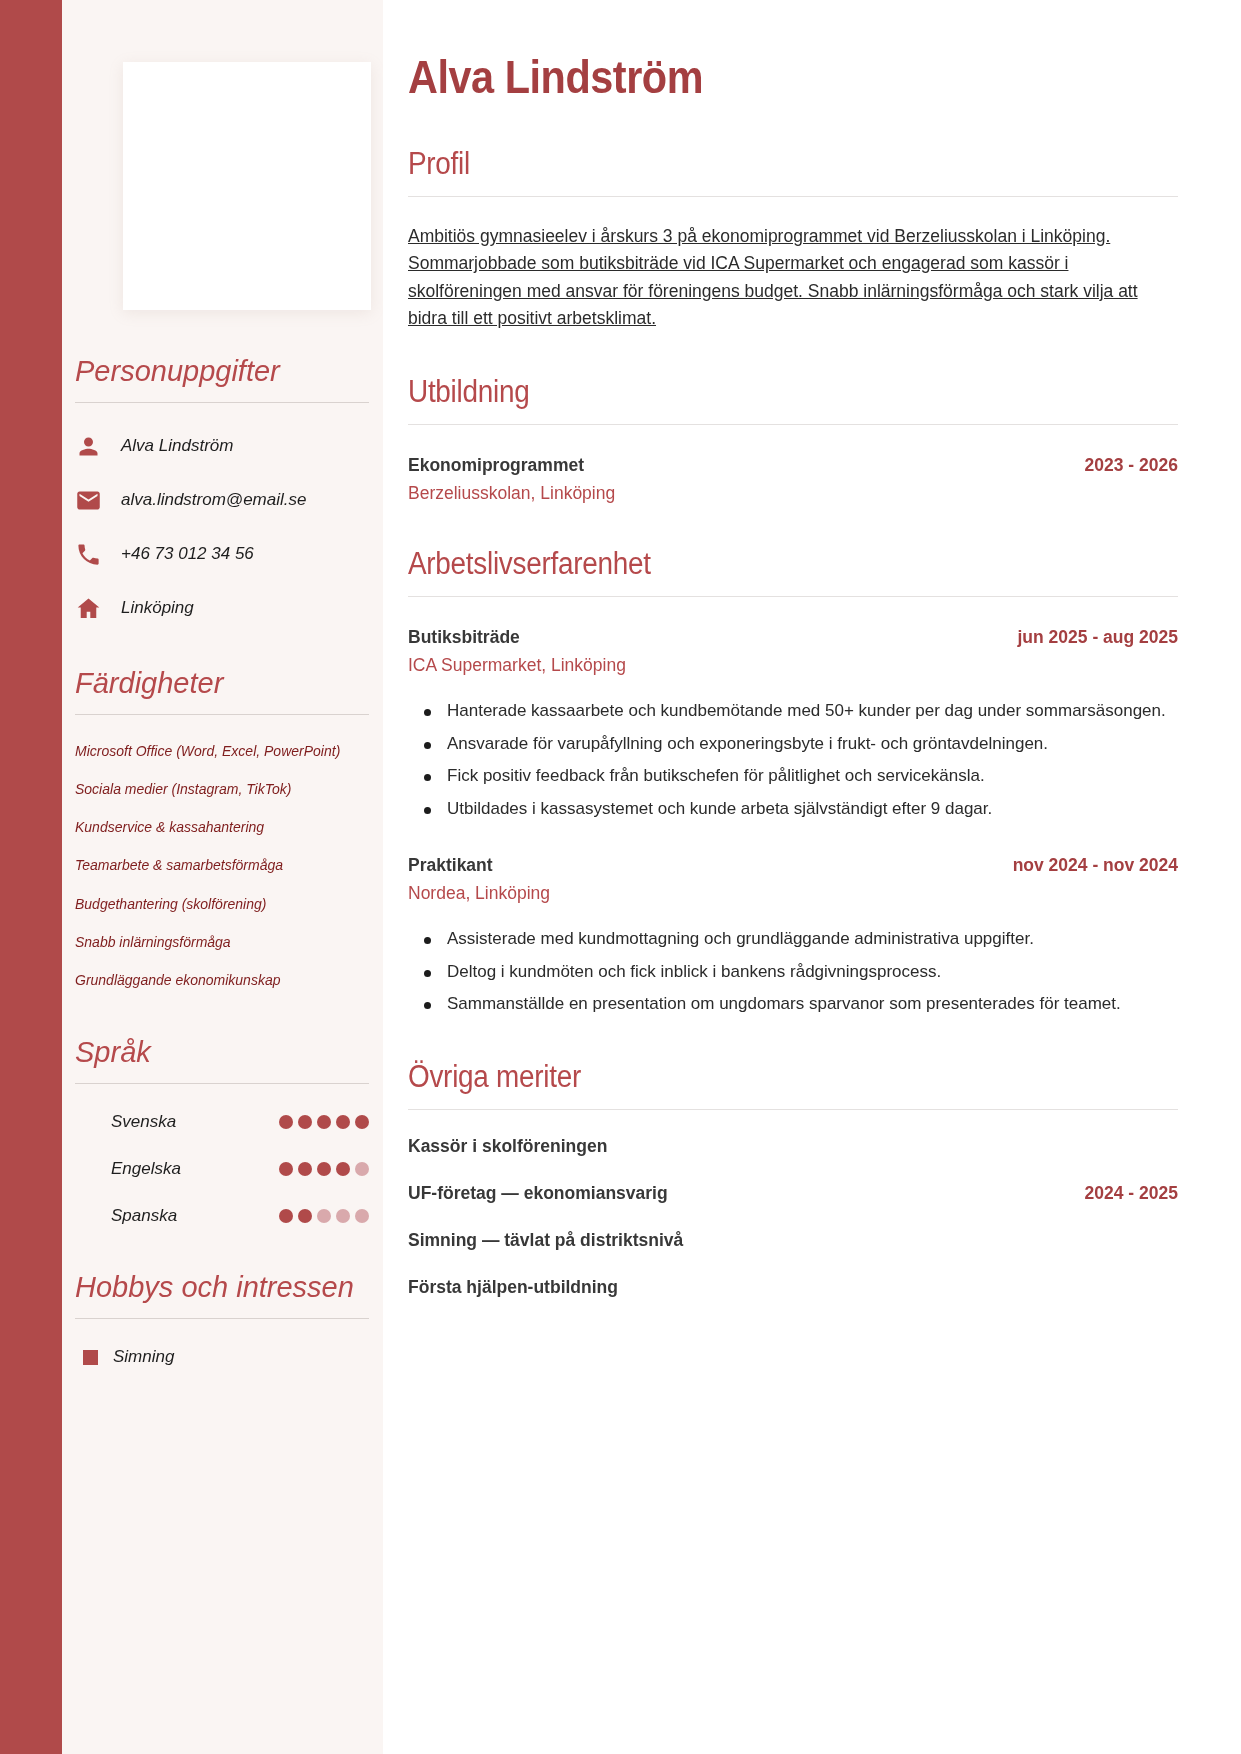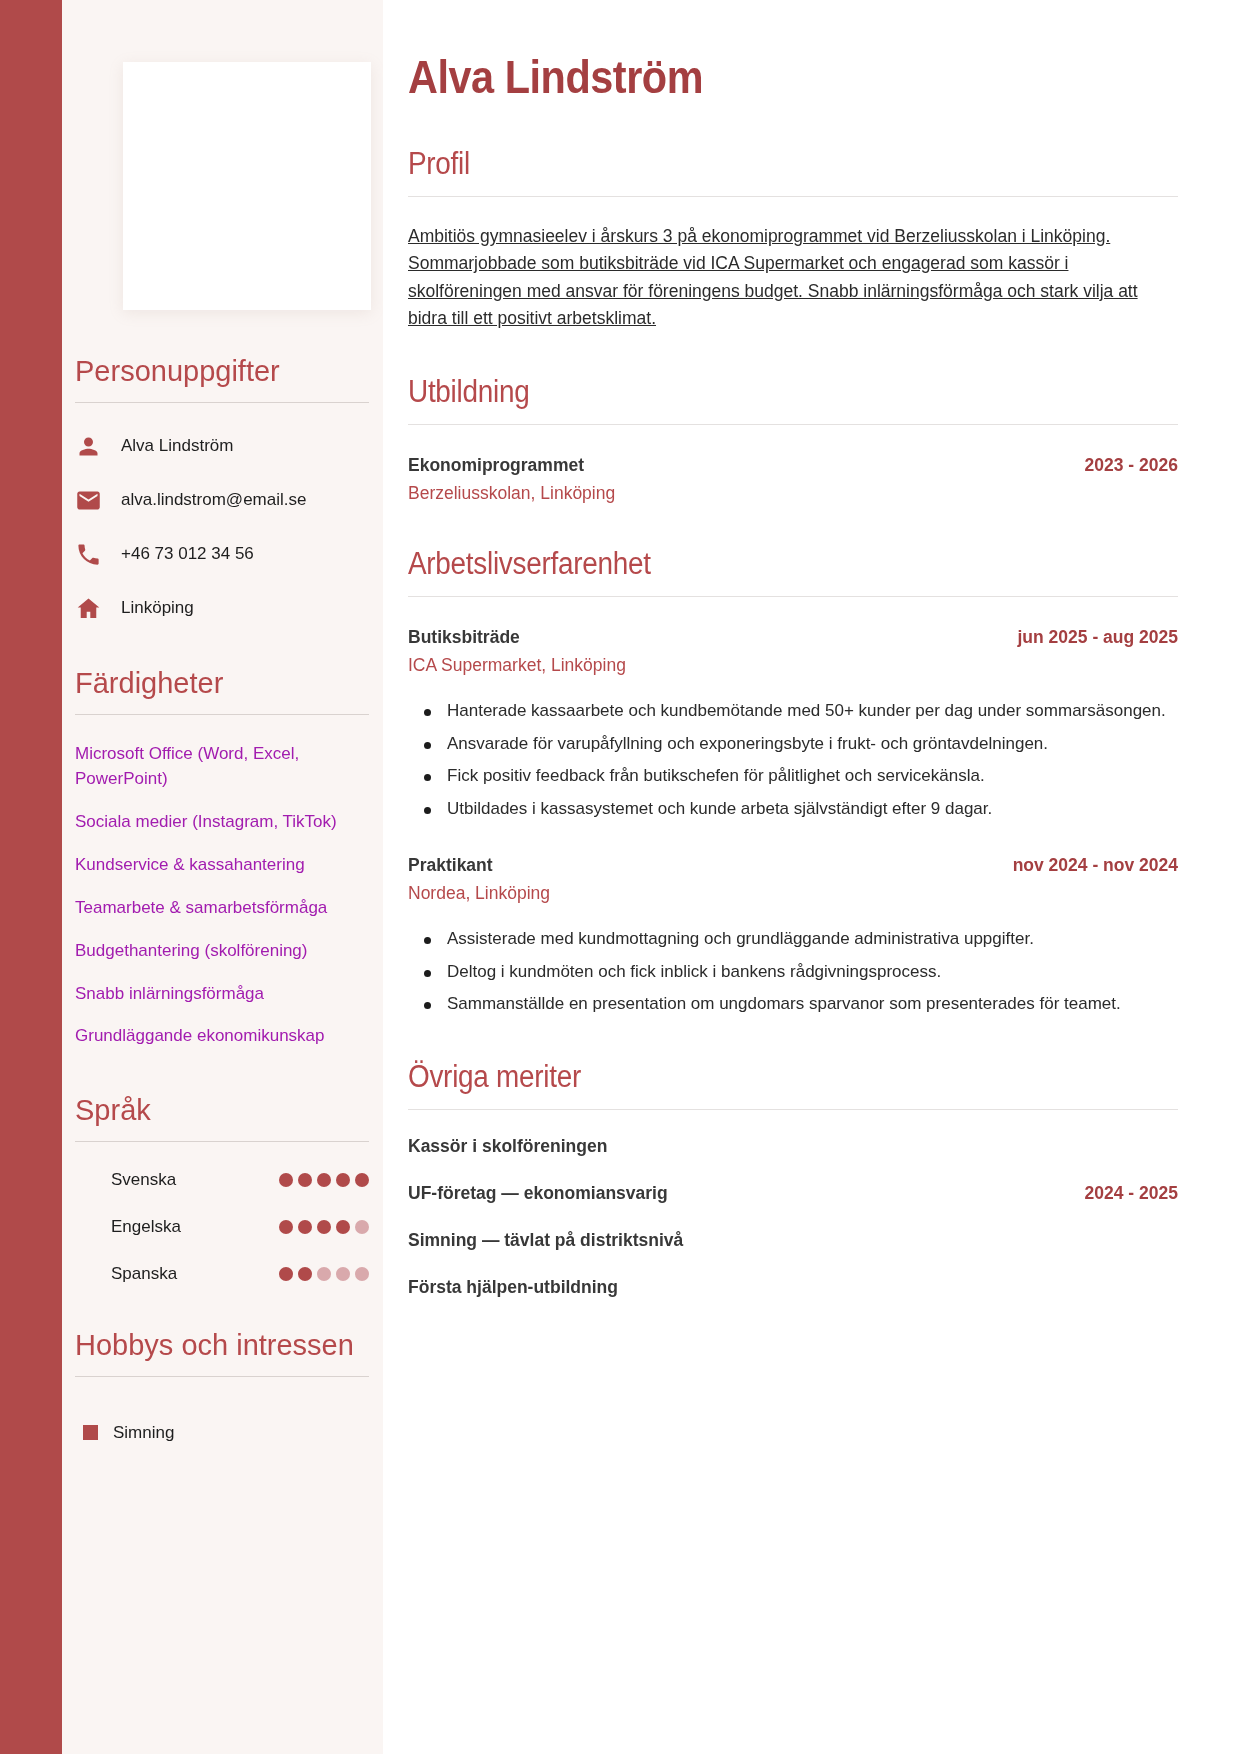--- a/index.html
+++ b/index.html
@@ -13,40 +13,40 @@
   }
   *{margin:0;padding:0;box-sizing:border-box;}
   html,body{width:1241px;}
   body{
     height:1754px;overflow:hidden;background:#ffffff;
     font-family:"Liberation Sans", sans-serif;color:var(--text);
   }
   .page{display:flex;width:1241px;height:1754px;}
   .stripe{width:62px;flex:0 0 62px;background:var(--accent);}
   
-  .sidebar{width:321px;flex:0 0 321px;background:var(--sidebar-bg);padding:0 14px 0 13px;}
+  .sidebar{width:321px;flex:0 0 321px;background:var(--sidebar-bg);padding:0 14px 0 13px;font-style:italic;}
   .photo{width:248px;height:248px;margin:62px auto 0 48px;background:#ffffff;box-shadow:0 3px 14px rgba(170,140,130,0.14);}
   .sb-section h2{
     color:var(--heading);font-size:29px;font-weight:400;line-height:1.2;margin-top:44px;
   }
   .sb-divider{height:1px;background:#d9d2cf;margin-top:13px;}
   .contact-list{margin-top:30px;}
   .contact-row{display:flex;align-items:center;margin-bottom:27px;}
   .cicon{width:27px;height:27px;flex:0 0 27px;color:var(--accent);margin-right:19px;display:flex;align-items:center;justify-content:center;}
   .cicon svg{width:100%;height:100%;display:block;}
   .contact-row span.ctext{font-size:17px;color:#1e1e1e;}
   .skills-list{margin-top:26px;}
-  .skill{font-size:17px;line-height:1.52;color:#a21caf;margin-bottom:17px;}
+  .skill{font-size:14px;line-height:1.52;color:#7f1d1d;margin-bottom:17px;}
   .lang-list{margin-top:28px;}
   .lang-row{display:flex;align-items:center;justify-content:space-between;margin-bottom:27px;}
   .lang-name{font-size:17px;color:#1e1e1e;margin-left:36px;}
   .dots{display:flex;gap:5px;}
   .dot{width:14px;height:14px;border-radius:50%;background:var(--dot-empty);display:inline-block;}
   .dot.filled{background:var(--accent);}
-  .hobby-list{margin-top:46px;padding-left:8px;}
+  .hobby-list{margin-top:28px;padding-left:8px;}
   .hobby-row{display:flex;align-items:center;margin-bottom:18px;}
   .hobby-square{width:15px;height:15px;background:var(--accent);flex:0 0 15px;margin-right:15px;}
   .hobby-row span.htext{font-size:17px;color:#1e1e1e;}
   
   .main{flex:1;background:#ffffff;padding:50px 63px 0 25px;}
   .main h1{
     color:var(--name);font-size:46px;font-weight:700;letter-spacing:-0.5px;
     transform:scaleX(0.9);transform-origin:0 50%;
   }
   .m-section{margin-top:42px;}

